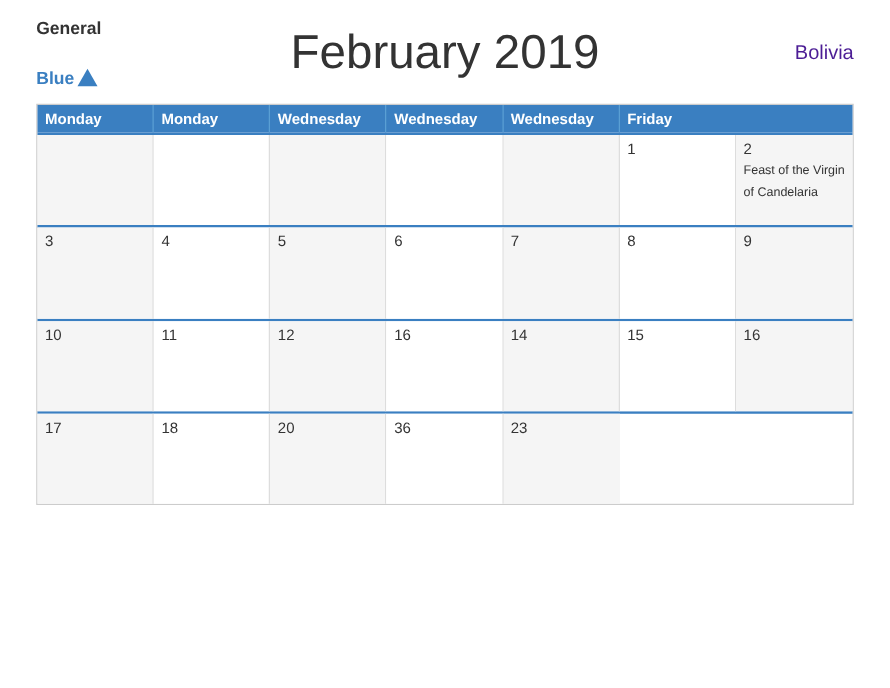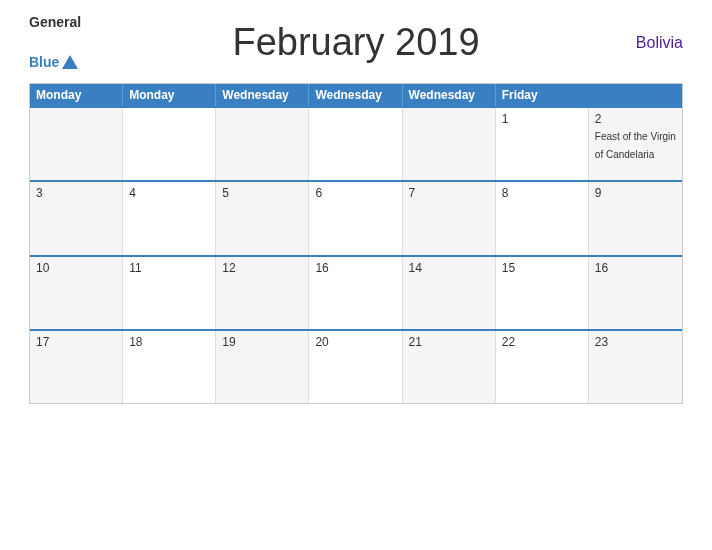--- a/index.html
+++ b/index.html
@@ -236,30 +236,24 @@
           </div>
         </div>
         <div class="week">
           <div class="day-cell">
             <span class="day-number">17</span>
           </div>
           <div class="day-cell">
             <span class="day-number">18</span>
           </div>
           <div class="day-cell">
-            <span class="day-number">19</span>
-          </div>
-          <div class="day-cell">
             <span class="day-number">20</span>
           </div>
           <div class="day-cell">
-            <span class="day-number">21</span>
-          </div>
-          <div class="day-cell">
-            <span class="day-number">22</span>
+            <span class="day-number">36</span>
           </div>
           <div class="day-cell">
             <span class="day-number">23</span>
           </div>
         </div>
       </div>
   </div>
 </div>
 
 </body></html>

